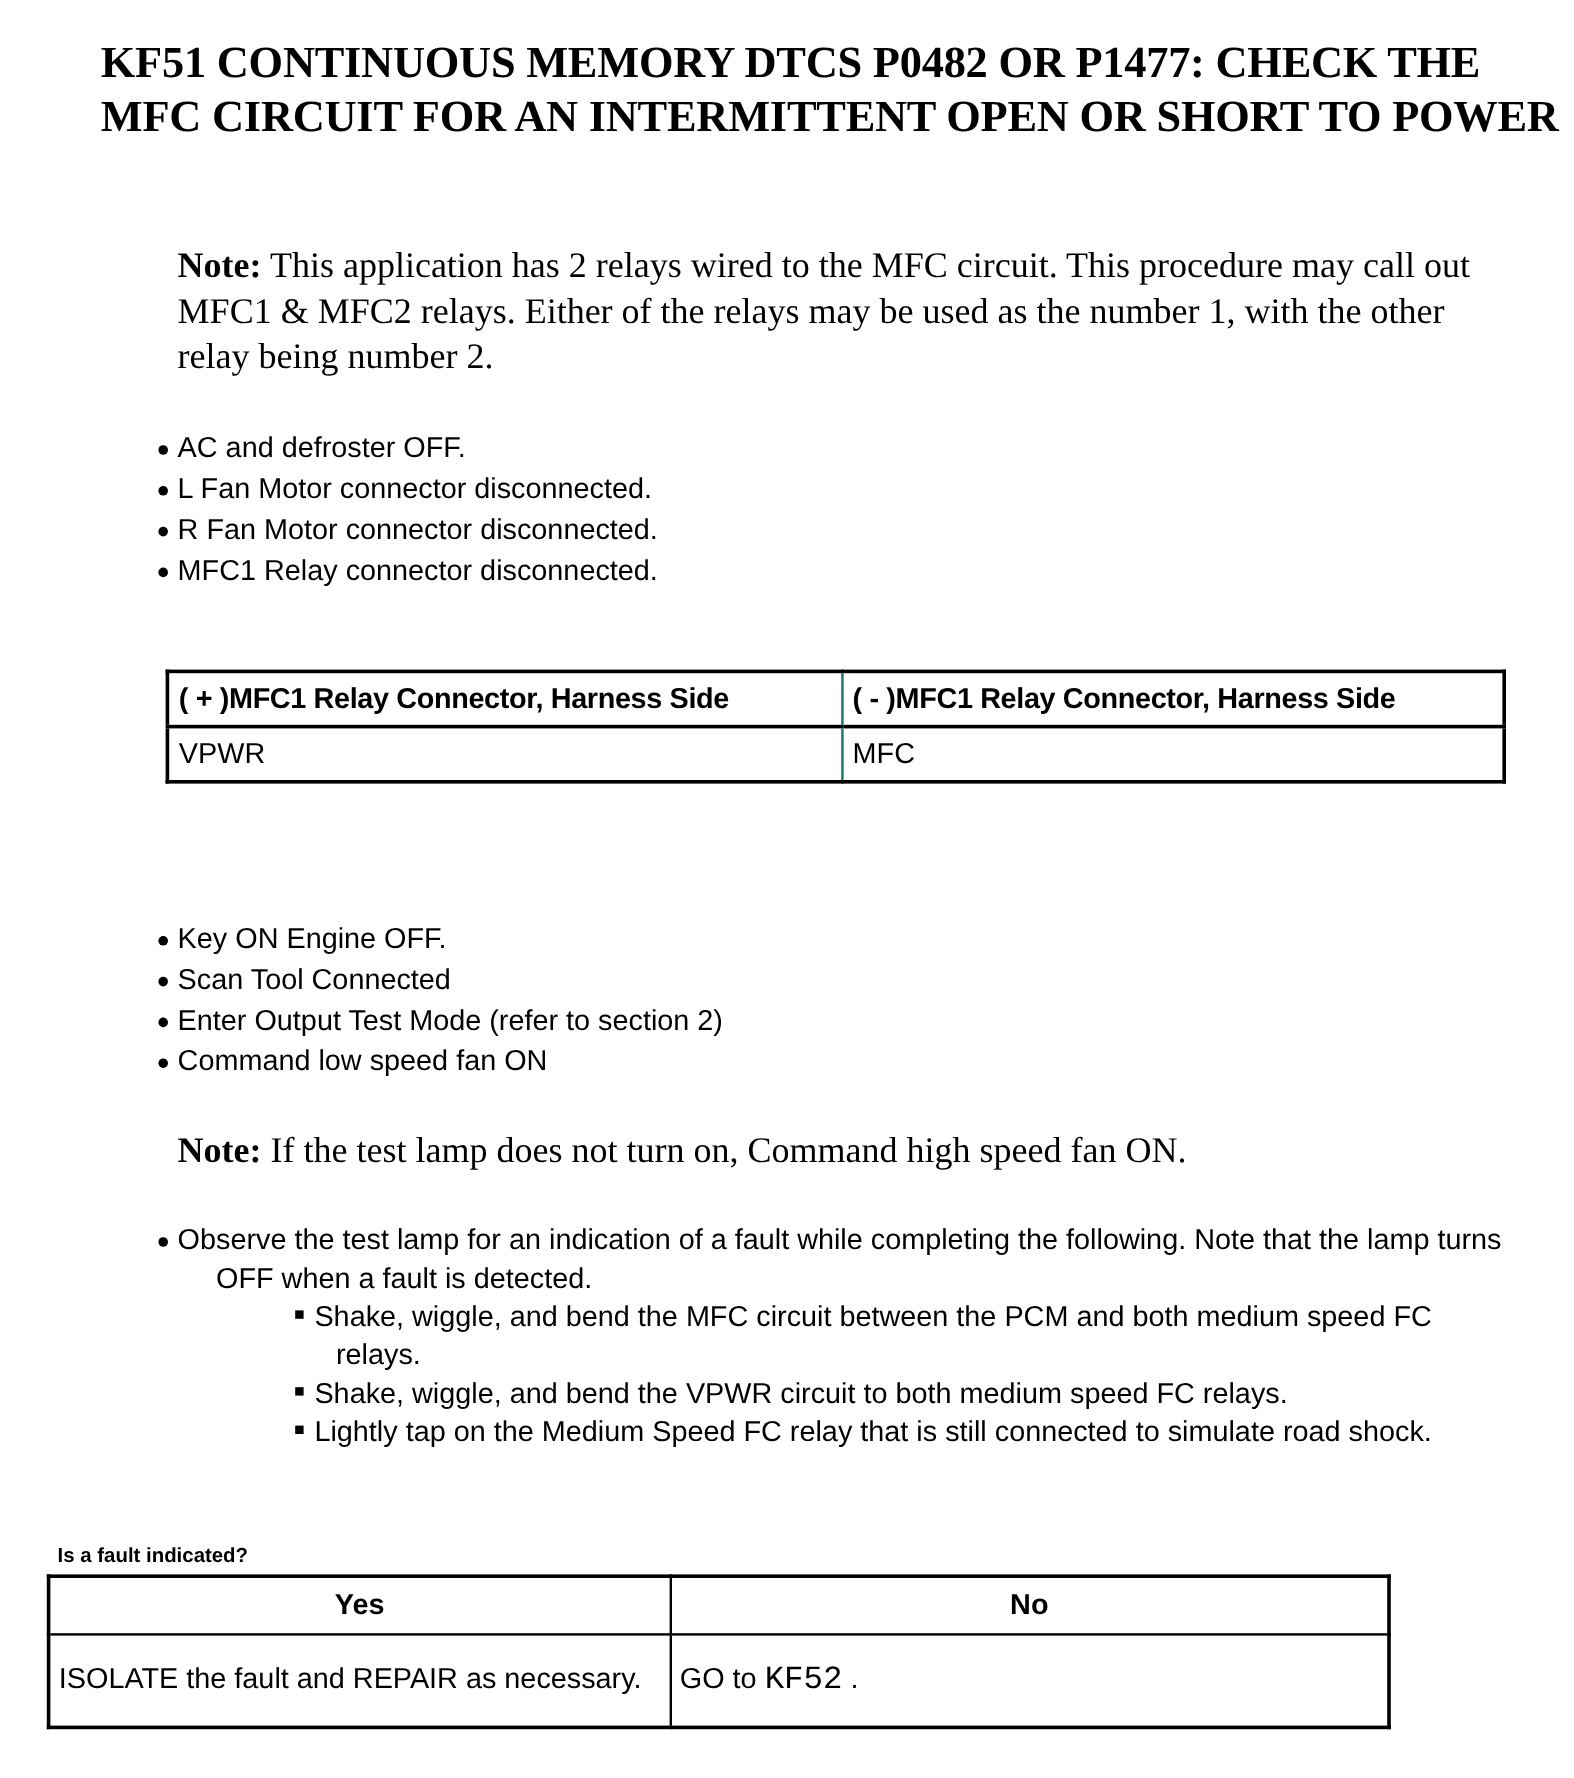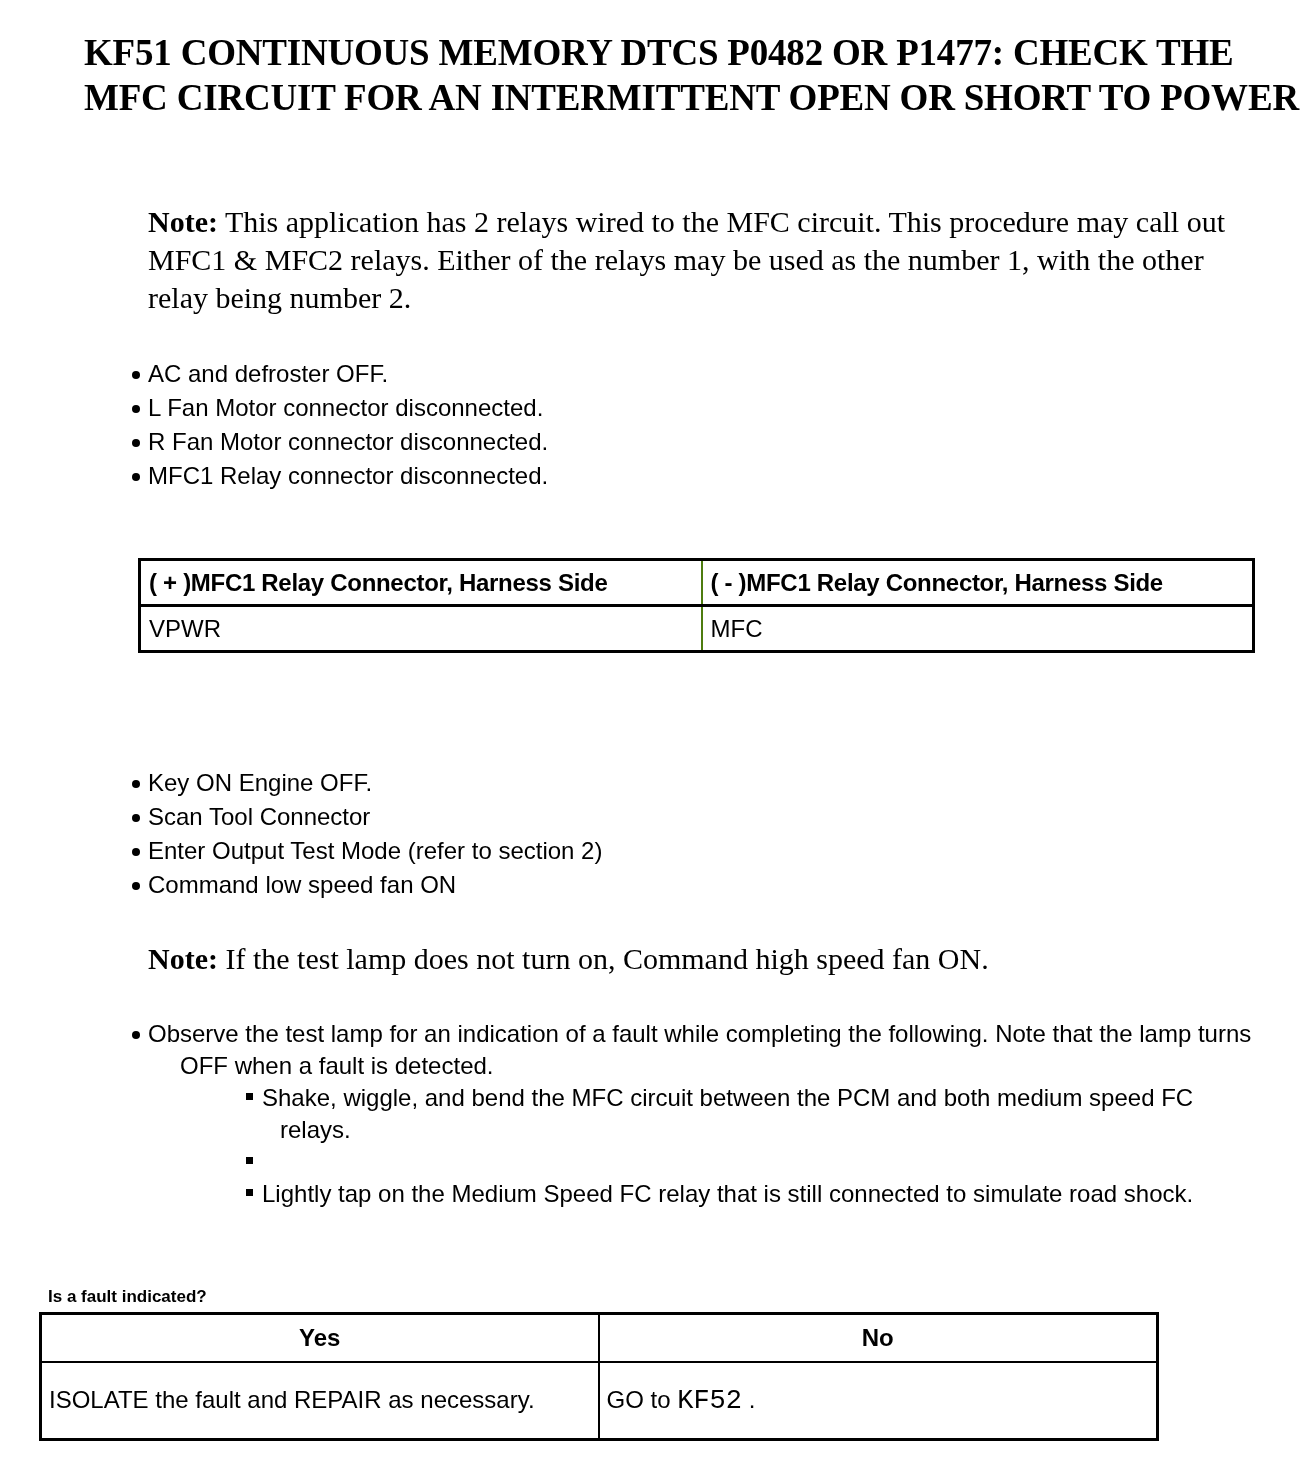--- a/index.html
+++ b/index.html
@@ -119,21 +119,21 @@
 
     .conn-table {
       position: absolute;
       left: 138px;
       top: 558px;
       width: 1117px;
       border: 3px solid #000;
       font-size: 24px;
     }
     .conn-table th, .conn-table td {
-      border: 2px solid #4d7c0f;
+      border: 2px solid #0f766e;
       text-align: left;
       padding: 4px 8px;
       height: 46px;
     }
     .conn-table th {
       font-weight: bold;
       white-space: nowrap;
       letter-spacing: -0.3px;
       border-bottom: 3px solid #000;
     }
@@ -165,21 +165,21 @@
       text-align: center;
       height: 48px;
     }
     .answer-table td {
       text-align: left;
       padding: 16px 7px;
       height: 78px;
       line-height: 32px;
       vertical-align: middle;
     }
-    .answer-table th:first-child, .answer-table td:first-child { width: 558px; }
+    .answer-table th:first-child, .answer-table td:first-child { width: 518px; }
     .serif-ref {
       font-family: Liberation Mono, monospace;
       font-size: 27px;
     }
   </style>
 </head>
 <body>
 
 <h1 class="title">KF51 CONTINUOUS MEMORY DTCS P0482 OR P1477: CHECK THE MFC CIRCUIT FOR AN INTERMITTENT OPEN OR SHORT TO POWER</h1>
 
@@ -204,36 +204,36 @@
   <tbody>
     <tr>
       <td>VPWR</td>
       <td>MFC</td>
     </tr>
   </tbody>
 </table>
 
 <ul class="bullets bullets-2">
   <li><span class="dot"></span><span>Key ON Engine OFF.</span></li>
-  <li><span class="dot"></span><span>Scan Tool Connector</span></li>
+  <li><span class="dot"></span><span>Scan Tool Connected</span></li>
   <li><span class="dot"></span><span>Enter Output Test Mode (refer to section 2)</span></li>
   <li><span class="dot"></span><span>Command low speed fan ON</span></li>
 </ul>
 
 <p class="note note-2">
   <span class="note-label">Note:</span><span> If the test lamp does not turn on, Command high speed fan ON.</span>
 </p>
 
 <ul class="bullets-3">
   <li>
     <span class="dot"></span>
     <span class="main-text">Observe the test lamp for an indication of a fault while completing the following. Note that the lamp turns OFF when a fault is detected.</span>
     <ul class="sub-list">
       <li><span class="sq"></span><span>Shake, wiggle, and bend the MFC circuit between the PCM and both medium speed FC relays.</span></li>
-      <li><span class="sq"></span></li>
+      <li><span class="sq"></span><span>Shake, wiggle, and bend the VPWR circuit to both medium speed FC relays.</span></li>
       <li><span class="sq"></span><span>Lightly tap on the Medium Speed FC relay that is still connected to simulate road shock.</span></li>
     </ul>
   </li>
 </ul>
 
 <div class="question">Is a fault indicated?</div>
 
 <table class="answer-table">
   <thead>
     <tr>

